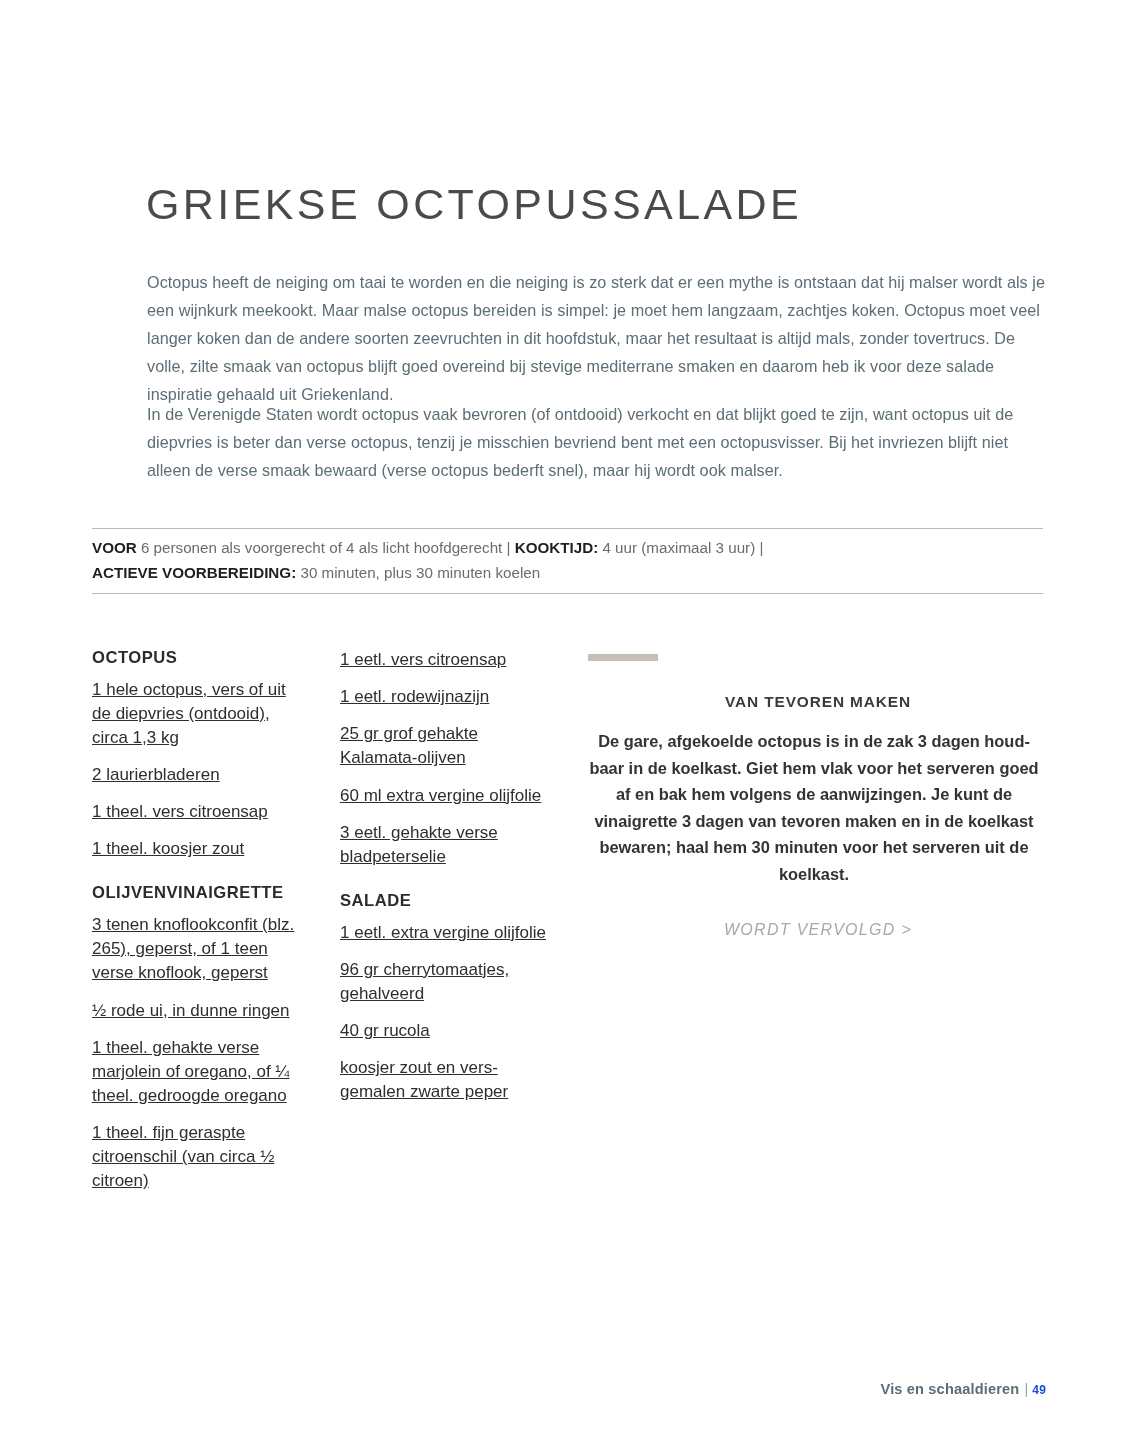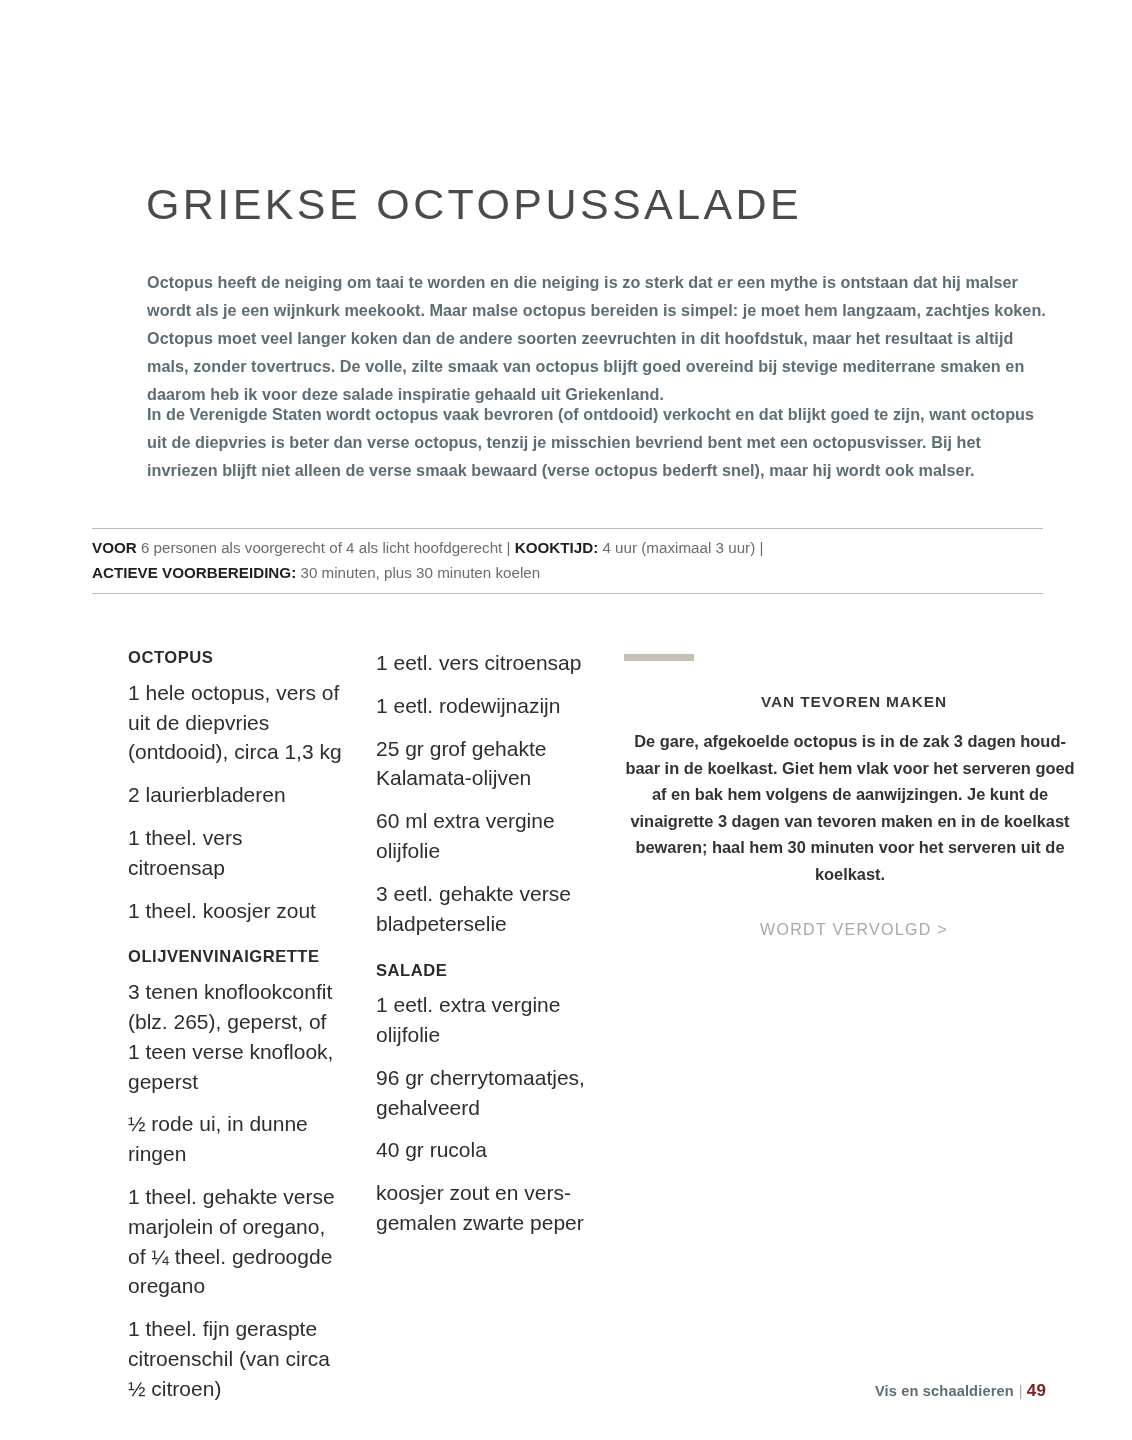--- a/index.html
+++ b/index.html
@@ -37,21 +37,21 @@
     white-space: nowrap;
   }
 
   
   .intro {
     position: absolute;
     left: 147px;
     width: 900px;
     color: #5d6d75;
     font-size: 16.2px;
-    font-weight: 700;
+    font-weight: 400;
     line-height: 1.72;
     letter-spacing: 0.05px;
   }
   .intro.p1 { top: 253px; }
   .intro.p2 { top: 385px; }
 
   
   .rule {
     position: absolute;
     background: #b9b9b9;
@@ -72,45 +72,45 @@
   }
   .meta b {
     color: #1f1f1f;
     font-weight: 700;
   }
 
   
   .col {
     position: absolute;
     top: 648px;
-    margin-left: 36px;
   }
   .col1 { left: 92px;  width: 214px; }
   .col2 { left: 340px; width: 216px; }
   .col3 { left: 588px; width: 460px; text-align: center; }
 
   .sec-head {
     font-size: 16.6px;
     font-weight: 700;
     color: #2b2b2b;
     letter-spacing: 0.5px;
     margin: 0 0 9px 0;
     line-height: 1.25;
   }
   .col1 .sec-head.second,
   .col2 .sec-head.second {
     margin-top: 22px;
   }
 
   .ing {
-    font-size: 21px;
+    font-size: 17px;
     color: #2e2e2e;
     line-height: 1.42;
     margin: 0 0 13px 0;
     font-weight: 400;
+    text-decoration: underline;
   }
   .ing:last-child { margin-bottom: 0; }
 
   
   .tan-rule {
     width: 70px;
     height: 7px;
     background: #c6c0b4;
     margin: 6px 0 32px 0;
   }
@@ -128,42 +128,43 @@
     line-height: 1.62;
     margin: 0;
     width: 452px;
   }
   .continued {
     margin-top: 34px;
     font-size: 16px;
     color: #a8a8a8;
     letter-spacing: 1.3px;
     font-weight: 400;
+    font-style: italic;
   }
 
   
   .footer {
     position: absolute;
     right: 86px;
     top: 1381px;
     font-size: 14.6px;
     color: #5d6d75;
     font-weight: 600;
     letter-spacing: 0.15px;
     white-space: nowrap;
   }
   .footer .sep {
     color: #9aa8ae;
     font-weight: 400;
     padding: 0 4px 0 5px;
   }
   .footer .pageno {
     font-weight: 700;
-    color: #7f1d1d;
-    font-size: 17px;
+    color: #1d4ed8;
+    font-size: 12px;
   }
 </style>
 </head>
 <body>
 
 <div class="page">
 
   <h1 class="title">GRIEKSE OCTOPUSSALADE</h1>
 
   <p class="intro p1">Octopus heeft de neiging om taai te worden en die neiging is zo sterk dat er een mythe is ontstaan dat hij malser wordt als je een wijnkurk meekookt. Maar malse octopus bereiden is simpel: je moet hem langzaam, zachtjes koken. Octopus moet veel langer koken dan de andere soorten zeevruchten in dit hoofdstuk, maar het resultaat is altijd mals, zonder tovertrucs. De volle, zilte smaak van octopus blijft goed overeind bij stevige mediterrane smaken en daarom heb ik voor deze salade inspiratie gehaald uit Griekenland.</p>

